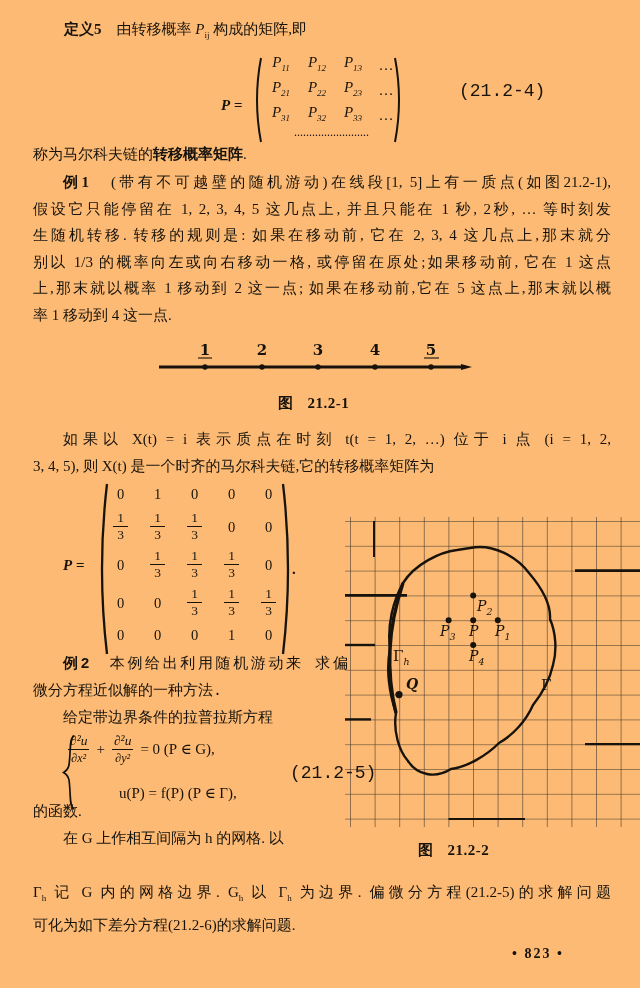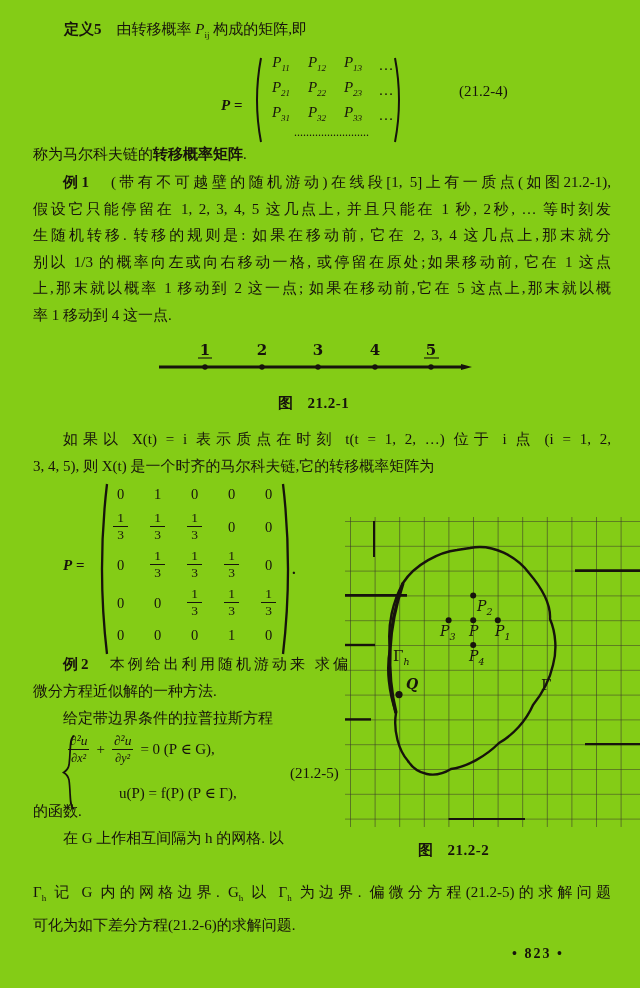--- a/index.html
+++ b/index.html
@@ -1,36 +1,36 @@
 <!DOCTYPE html>
 <html><head>
 <meta charset="utf-8">
 <style>
   html,body{margin:0;padding:0;}
   .page{
     position:relative; width:640px; height:988px;
-    background:#84cc16; color:#17130c; overflow:hidden;
+    background:#fdba74; color:#17130c; overflow:hidden;
     font-family:"Liberation Serif","DejaVu Serif",serif;
     font-size:15px; line-height:26.6px;
   }
   .abs{position:absolute;}
   b{font-weight:700;}
   i{font-style:italic;}
   sub{font-size:9px;}
   .jfull{text-align:justify; text-align-last:justify;}
   .ind{text-indent:2em;}
   .para{width:578px;}
 
   
   .m1rows{display:flex; flex-direction:column;}
   .m1row{display:flex; height:25px; align-items:center;}
   .m1cell{width:36px; text-align:center; font-style:italic;}
   .m1cell.dotsc{width:28px; font-style:normal; letter-spacing:-2px;}
   .m1dots{height:16px; text-align:center; letter-spacing:-1px; font-size:12px; line-height:14px;}
-  .eqnum{font-size:15px;}
+  .eqnum{font-size:18px;font-family:Liberation Mono, monospace;}
 
   
   .prows{display:flex; flex-direction:column; row-gap:5px;}
   .prow{display:flex; align-items:center; min-height:22px;}
   .pcell{width:37px; text-align:center; font-size:14.5px; line-height:18px;}
   .pcell.frac{display:flex; flex-direction:column; align-items:center; justify-content:center;}
   .pcell .fn{display:block; line-height:16px; border-bottom:1.5px solid #17130c; padding:0 4px; font-size:13.5px;}
   .pcell .fd{display:block; line-height:16px; font-size:13.5px;}
 
   
@@ -232,21 +232,21 @@
     <text class="svglab" x="150" y="119"><tspan>P</tspan><tspan class="svgsub" dy="4">1</tspan></text>
     <text class="svglab" x="124" y="144"><tspan>P</tspan><tspan class="svgsub" dy="4">4</tspan></text>
     <text class="svggam" x="48" y="144"><tspan>Γ</tspan><tspan class="svgsub" dy="4">h</tspan></text>
     <text class="svglab" x="61" y="172" style="font-weight:700;">Q</text>
     <text class="svggam" x="196" y="173">Γ</text>
   </svg>
   <div class="abs caption" style="left:418px; top:837px;">
     <span>图</span><span class="gap"></span><span>21.2-2</span>
   </div>
 
-  <div class="abs" style="left:33px; top:651px; width:315px; line-height:27px;">
+  <div class="abs" style="left:33px; top:651px; width:315px; line-height:27px;font-family:Liberation Mono, monospace;">
     <div class="ind jfull"><b>例2</b>　本例给出利用随机游动来 求偏</div>
     <div>微分方程近似解的一种方法.</div>
     <div class="ind">给定带边界条件的拉普拉斯方程</div>
   </div>
 
   <svg class="abs" style="left:62px; top:734px;" width="14" height="78">
     <path d="M12 2 C7 4 9 17 7 31 C6 36 3 37.5 1.5 38.5 C3 39.5 6 41 7 46 C9 60 7 73 12 75" fill="none" stroke="#17130c" stroke-width="1.7"></path>
   </svg>
   <div class="abs eqrow" style="left:68px; top:733px;">
     <span class="efrac">

